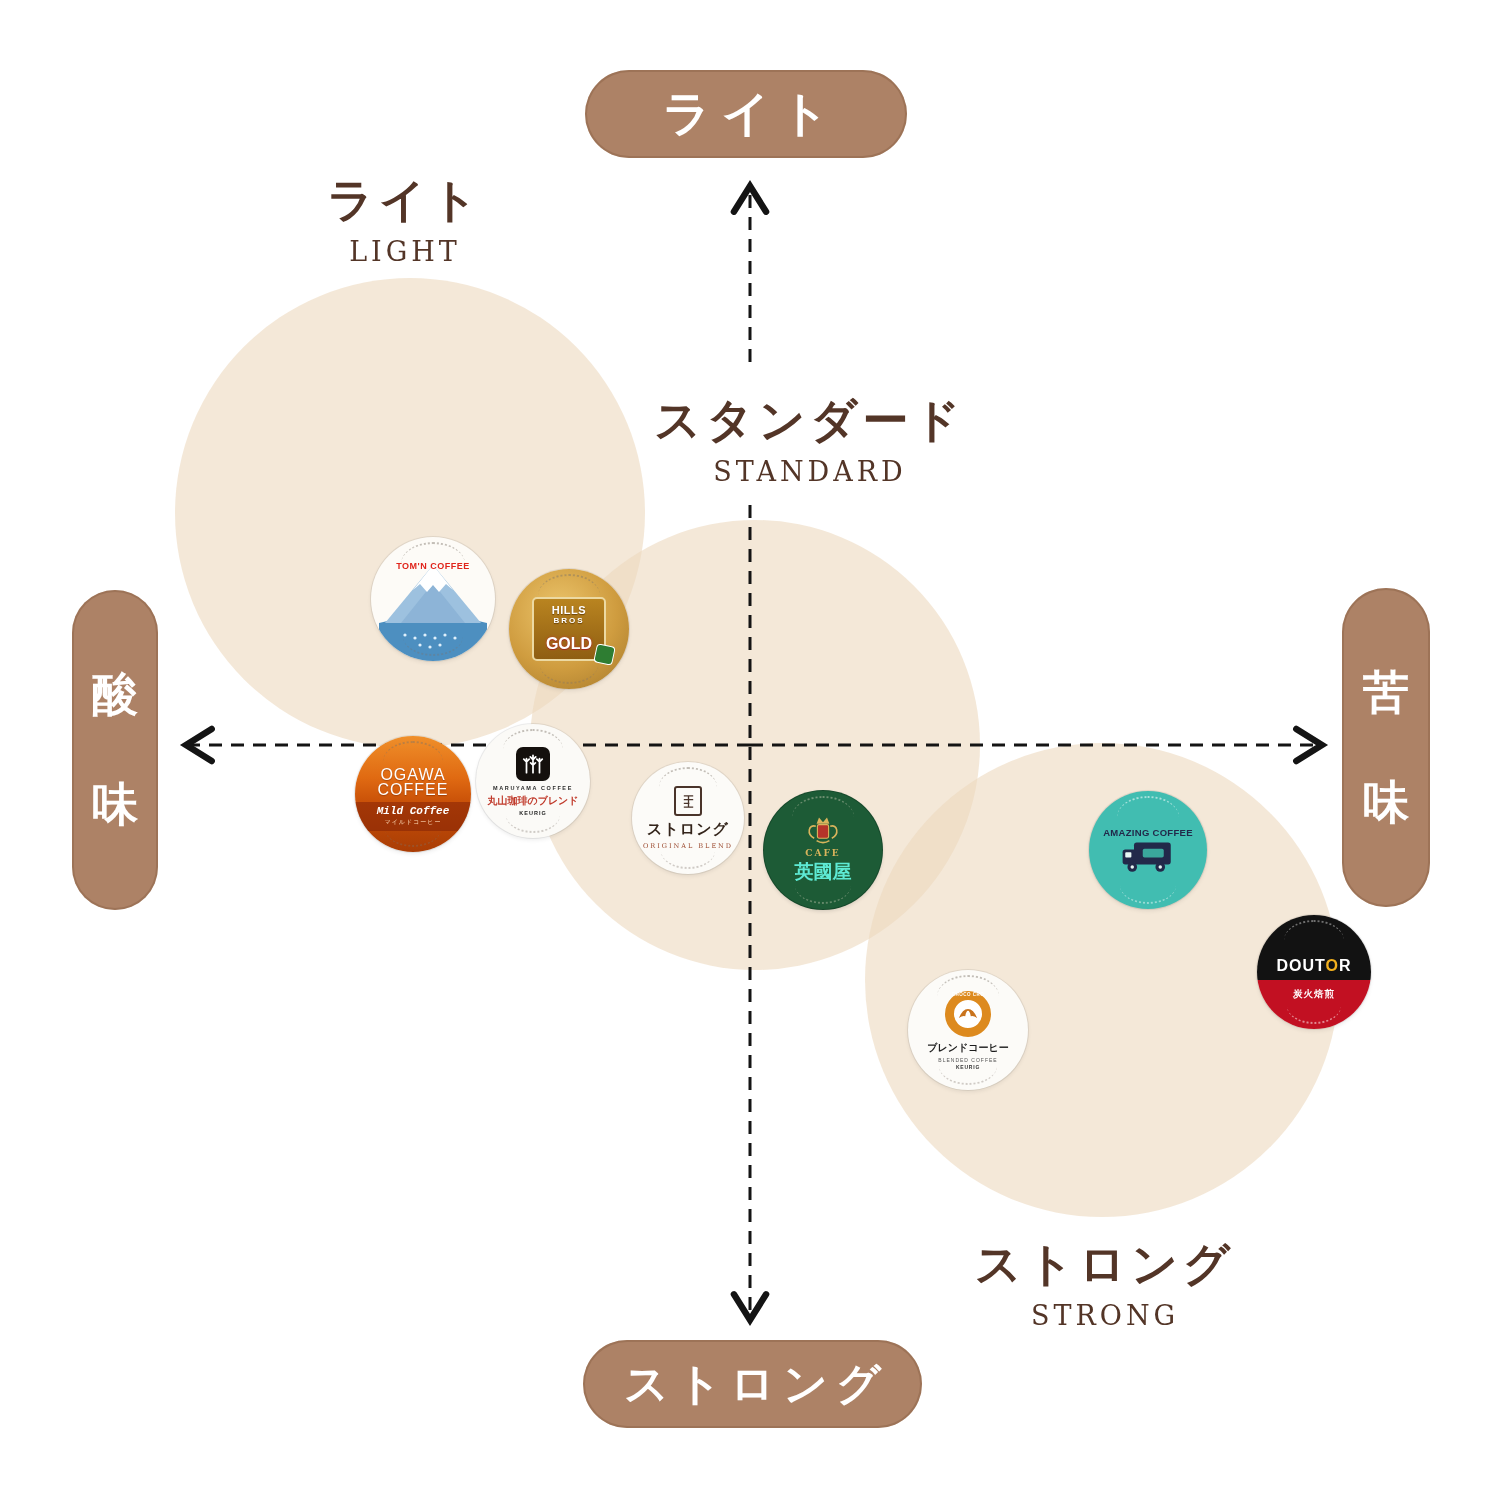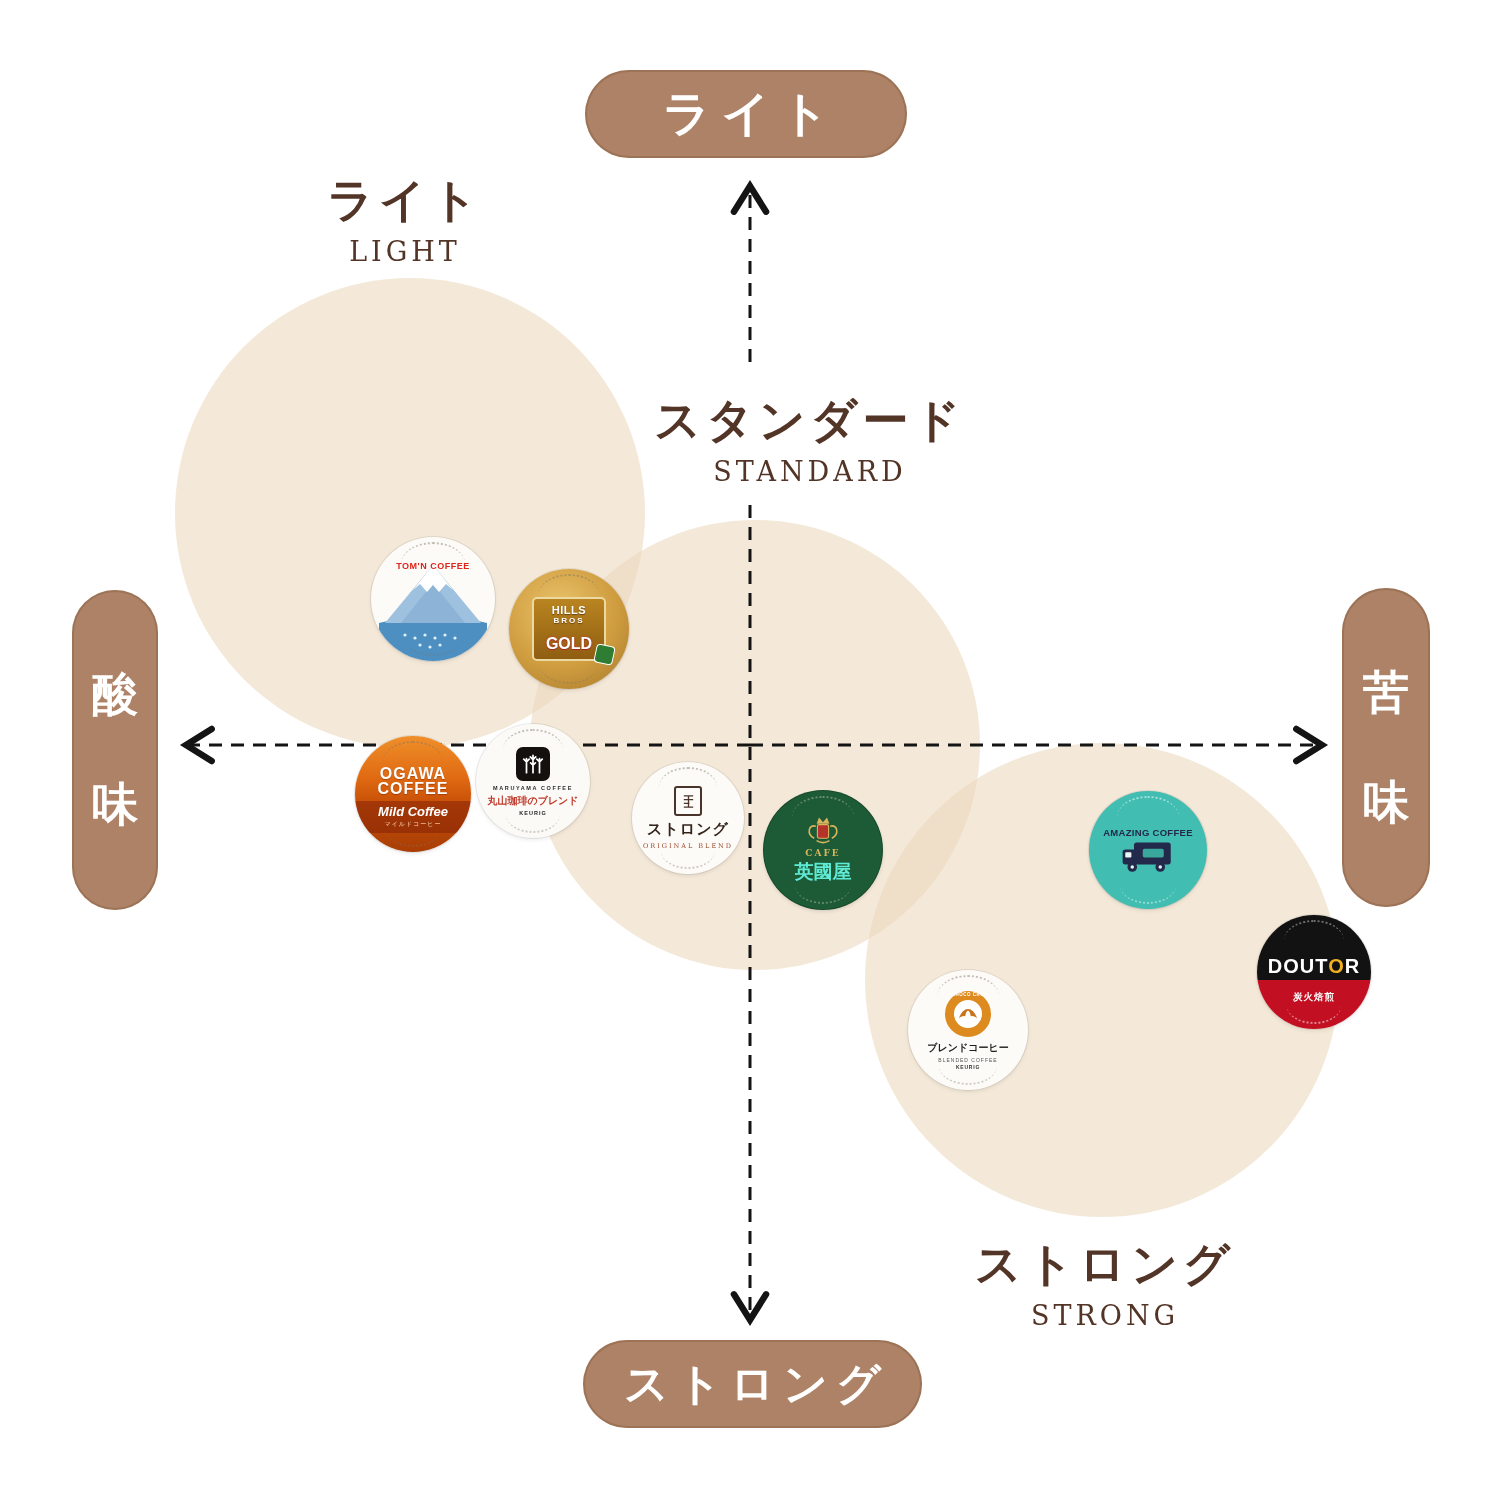--- a/index.html
+++ b/index.html
@@ -53,24 +53,24 @@
   .hills-brand1{color:#fff;font-weight:800;font-size:11px;letter-spacing:.5px;text-shadow:0 1px 1px #6b4308;}
   .hills-brand2{color:#fff;font-weight:700;font-size:8px;letter-spacing:2px;text-shadow:0 1px 1px #6b4308;}
   .hills-product{color:#fff;font-weight:800;font-size:16px;margin-top:10px;
        text-shadow:0 0 3px #c0392b,0 1px 0 #8e2a1a;}
   .hills-badge{position:absolute;right:-9px;bottom:-4px;width:17px;height:17px;background:#2e7d32;
        border-radius:3px;transform:rotate(12deg);box-shadow:0 0 0 1px #fff;}
 
   
   .pod-ogawa{left:355px;top:736px;width:116px;height:116px;
        background:linear-gradient(180deg,#ef8f2a 0%,#e06a12 36%,#c85008 58%,#a93d05 100%);}
-  .ogawa-brand{color:#fff;font-weight:700;font-size:16px;line-height:15px;letter-spacing:1px;margin-top:10px;
+  .ogawa-brand{color:#fff;font-weight:400;font-size:16px;line-height:15px;letter-spacing:1px;margin-top:10px;
        text-shadow:0 1px 1px rgba(120,40,0,.5);}
   .ogawa-band{width:116px;background:rgba(125,30,5,0.5);margin-top:5px;padding:3px 0 4px;}
-  .ogawa-product{color:#fff;font-size:13px;font-weight:700;font-style:italic;font-family:Liberation Sans, sans-serif;}
+  .ogawa-product{color:#fff;font-size:11px;font-weight:700;font-style:italic;font-family:Liberation Mono, monospace;}
   .ogawa-product-jp{color:#ffdcb8;font-size:6px;letter-spacing:1px;margin-top:1px;}
 
   
   .pod-maruyama{left:476px;top:724px;width:114px;height:114px;background:#fbfaf7;}
   .maruyama-logo{width:34px;height:34px;background:#14100d;border-radius:7px;display:flex;
        align-items:center;justify-content:center;}
   .maruyama-brand{font-size:5.5px;letter-spacing:1.6px;color:#2b2b2b;font-weight:700;margin-top:4px;}
   .maruyama-product{font-size:10px;font-weight:800;color:#c03a2b;margin-top:3px;}
   .maruyama-platform{font-size:5.5px;font-weight:800;letter-spacing:1px;color:#222;margin-top:2px;}
 
@@ -92,21 +92,21 @@
   .pod-eikokuya::after{border-bottom-color:rgba(230,220,200,.35);}
 
   
   .pod-amazing{left:1089px;top:791px;width:118px;height:118px;background:#41bdb1;}
   .amazing-brand{color:#22294a;font-weight:800;font-size:9.5px;letter-spacing:.3px;margin-top:2px;}
   .pod-amazing::before{border-top-color:rgba(255,255,255,.55);}
   .pod-amazing::after{border-bottom-color:rgba(255,255,255,.45);}
 
   
   .pod-doutor{left:1257px;top:915px;width:114px;height:114px;background:linear-gradient(180deg,#121212 0%,#121212 57%,#c21022 57%,#c21022 100%);}
-  .doutor-brand{color:#fff;font-weight:800;font-size:20px;letter-spacing:1px;margin-top:14px;
+  .doutor-brand{color:#fff;font-weight:800;font-size:16px;letter-spacing:1px;margin-top:14px;
        font-family:"Liberation Sans",sans-serif;}
   .doutor-bean{color:#f2b01e;}
   .doutor-product{color:#fff;font-size:9.5px;font-weight:700;margin-top:13px;letter-spacing:1px;}
   .pod-doutor::before{border-top-color:rgba(255,255,255,.4);}
   .pod-doutor::after{border-bottom-color:rgba(255,255,255,.5);}
 
   
   .pod-chococro{left:908px;top:970px;width:120px;height:120px;background:#fcfbf8;}
   .choco-badge{width:46px;height:46px;border-radius:50%;border:9px solid #dd8a1e;background:#fff;
        position:relative;display:flex;align-items:center;justify-content:center;box-sizing:border-box;}

